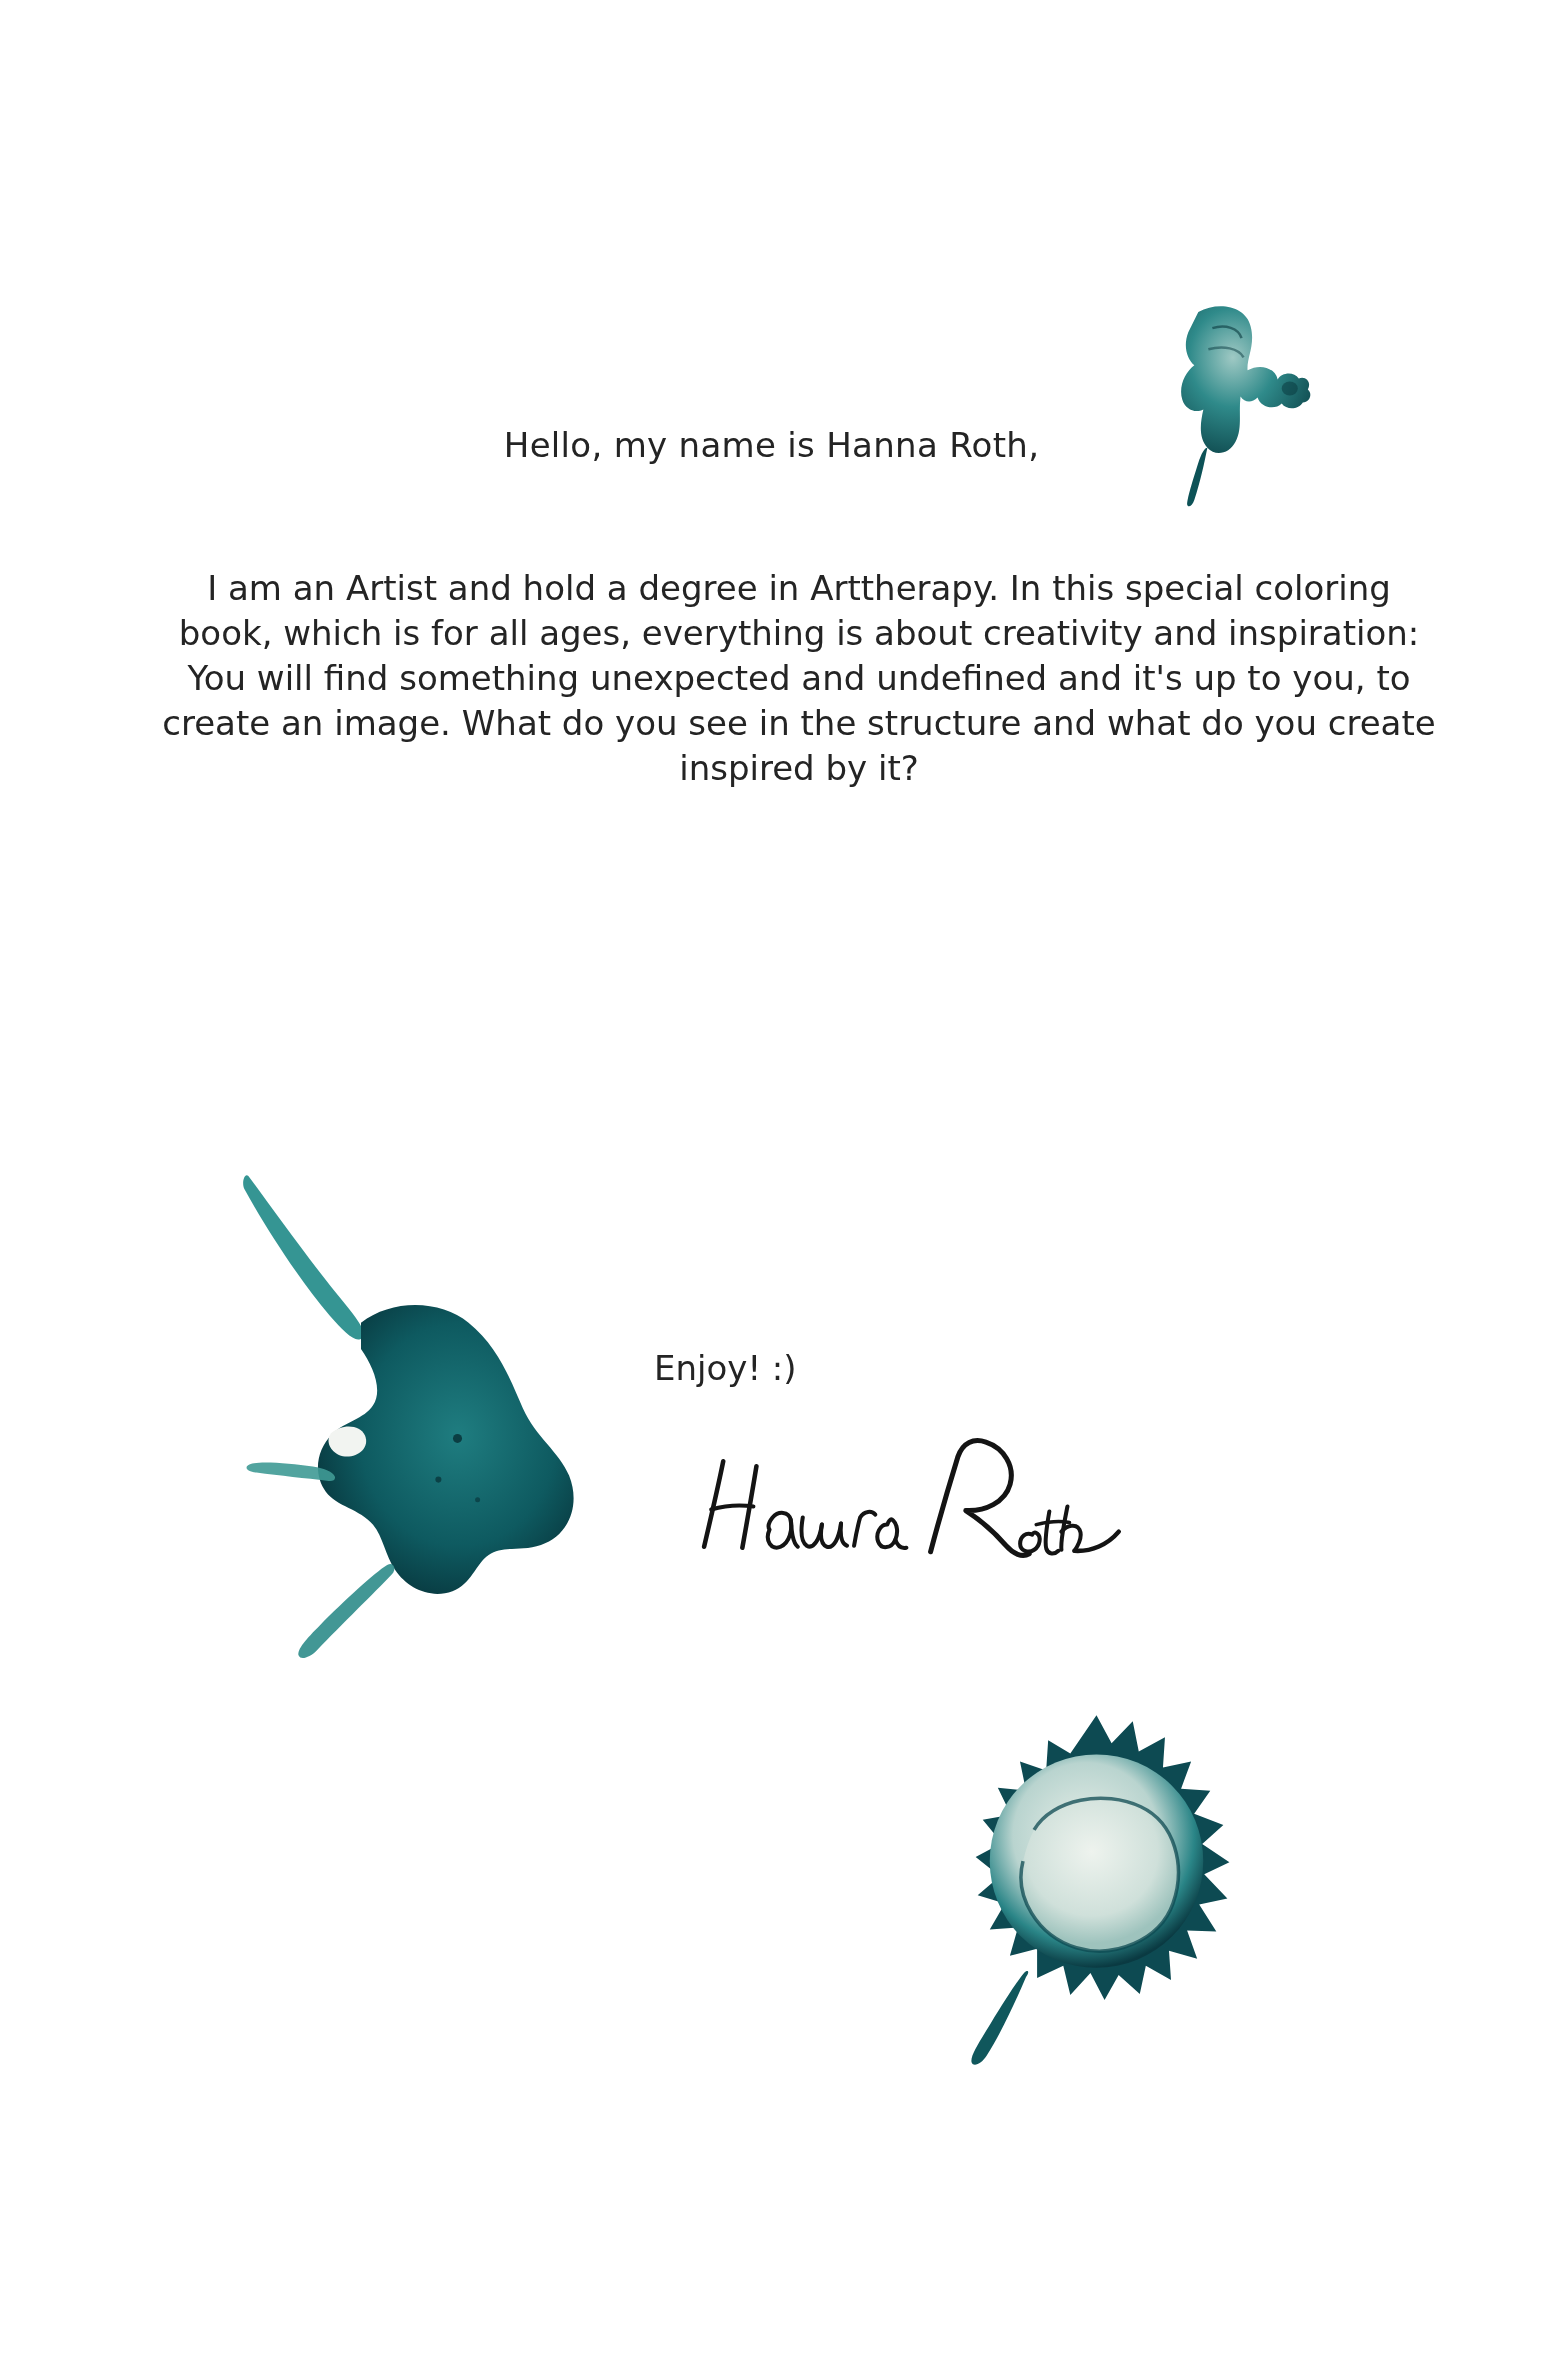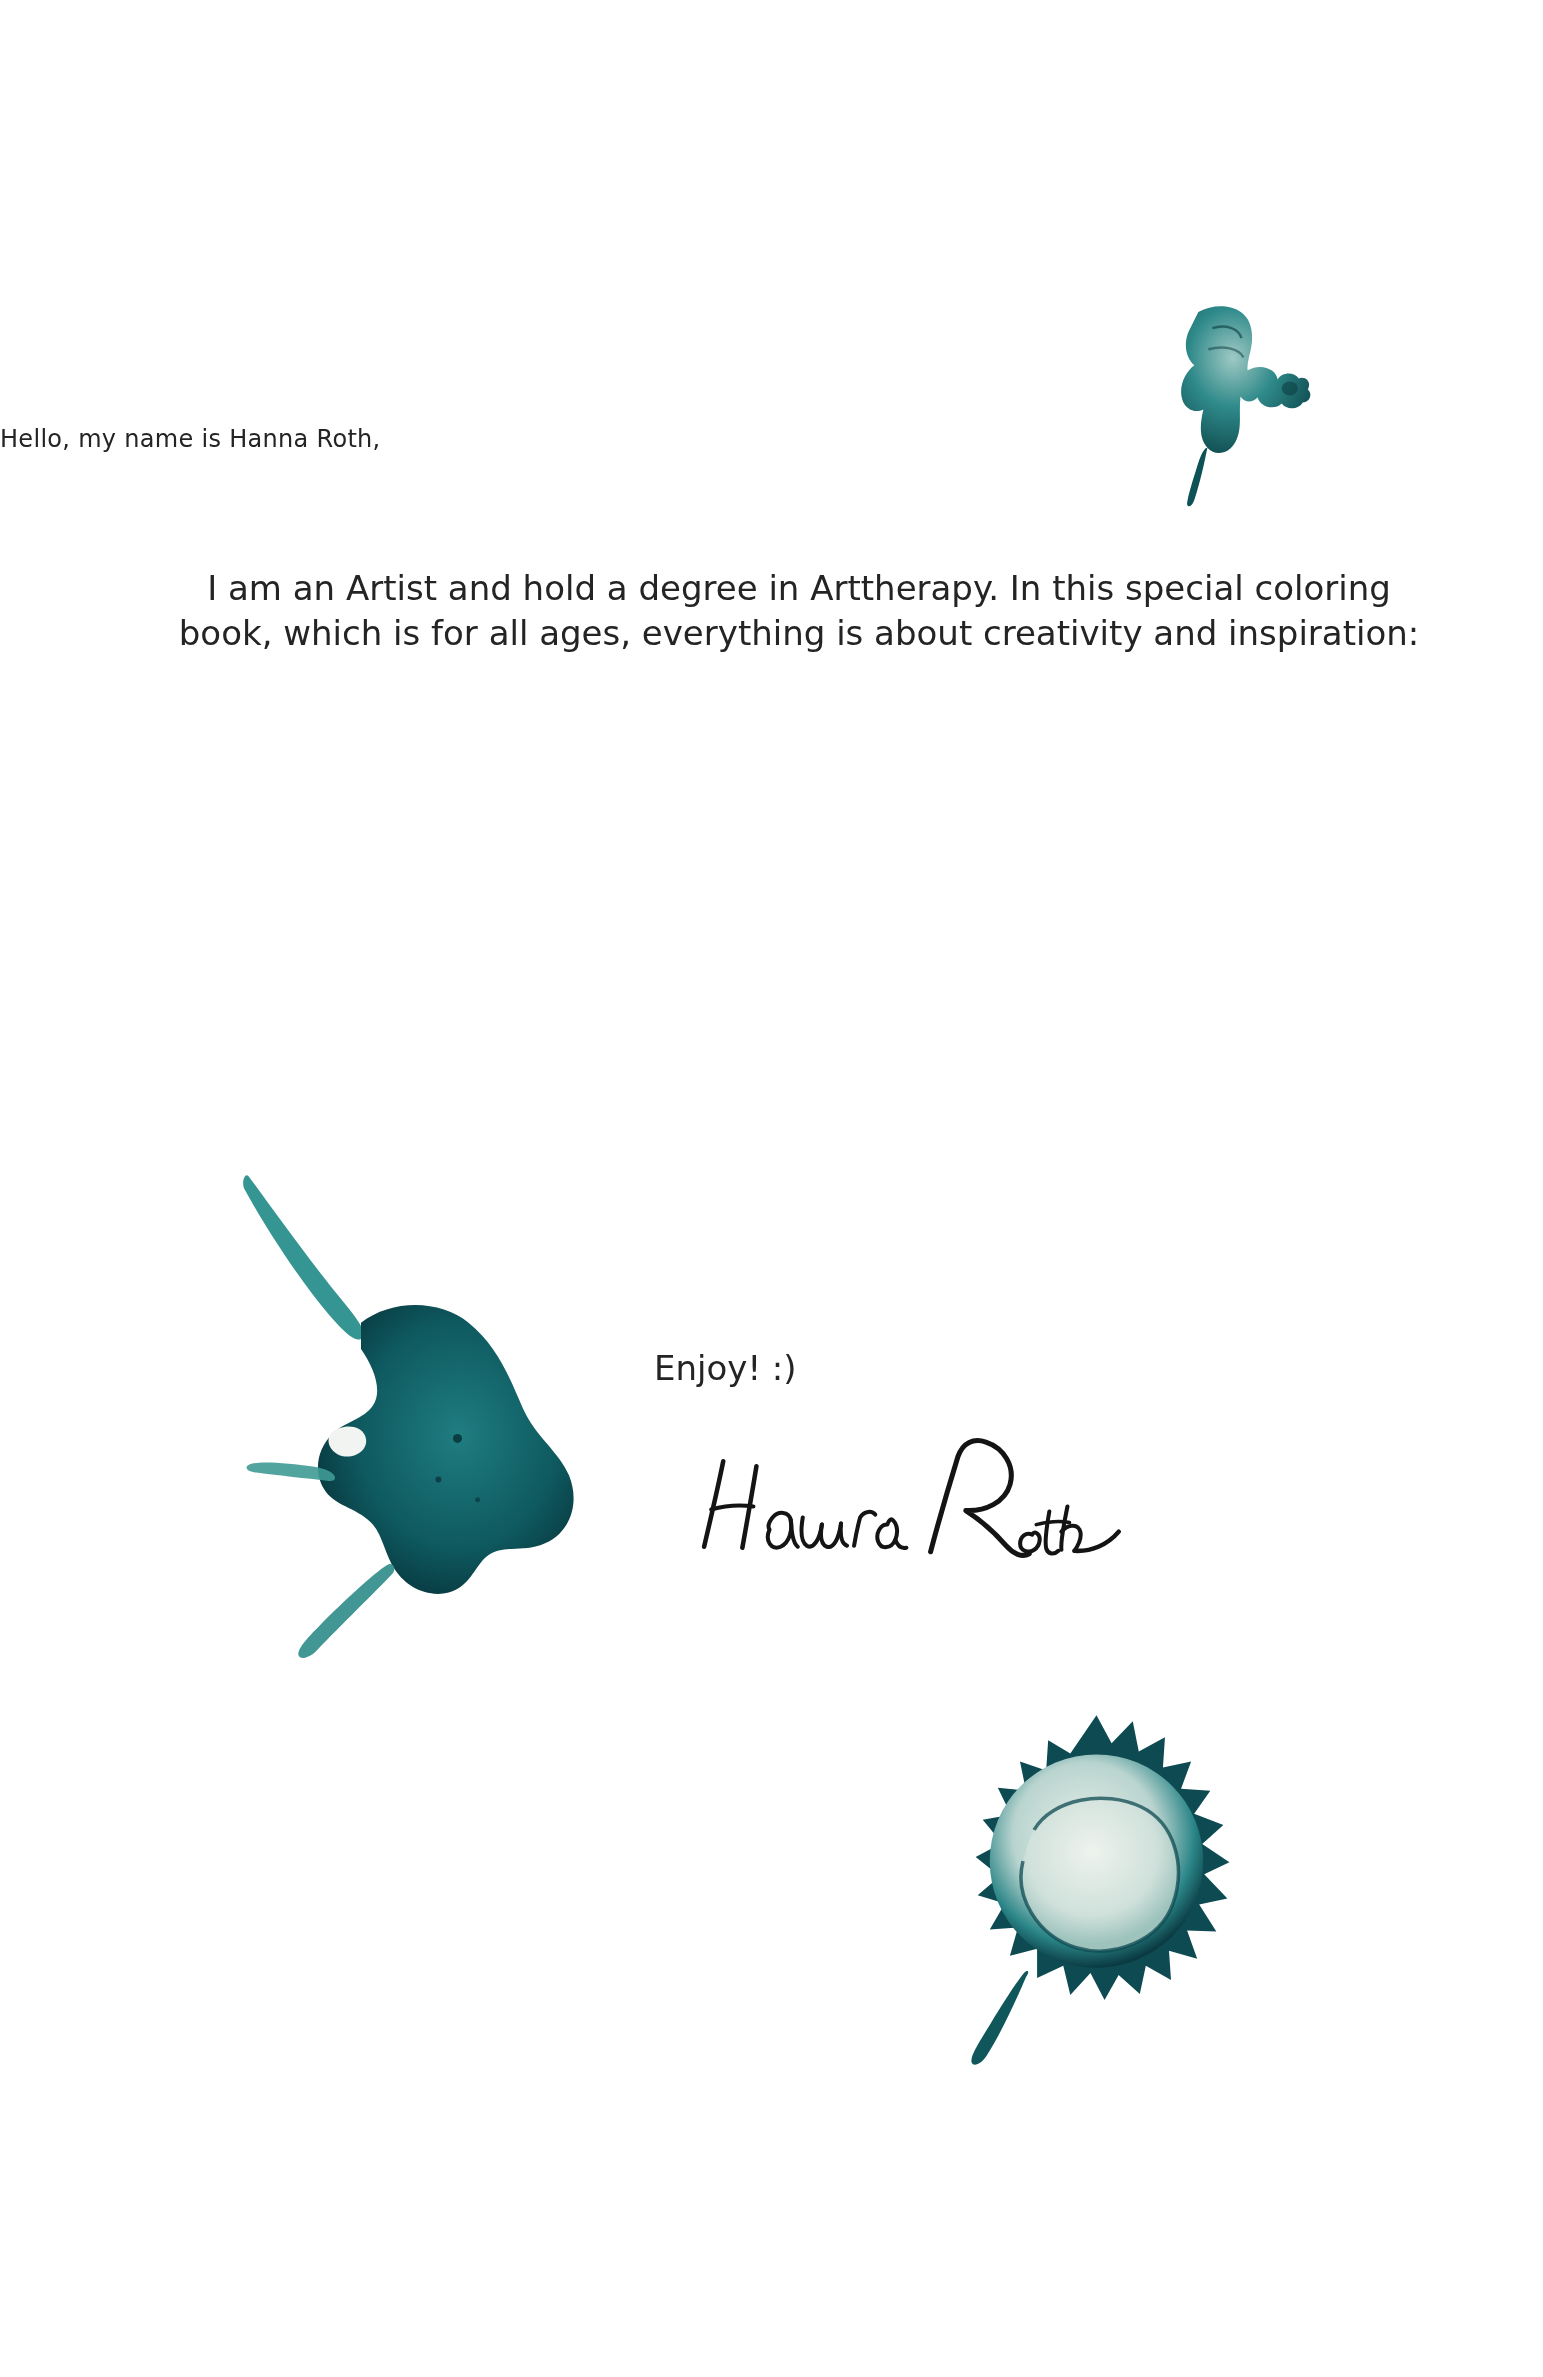--- a/index.html
+++ b/index.html
@@ -20,22 +20,22 @@
   .page {
     position: absolute;
     inset: 0;
   }
 
   .greeting {
     position: absolute;
     top: 425px;
     left: 0;
     width: 100%;
-    text-align: left;
-    font-size: 24px;
+    text-align: center;
+    font-size: 34px;
     letter-spacing: 0.3px;
     color: #242424;
   }
 
   .body-copy {
     position: absolute;
     top: 566px;
     left: 131px;
     width: 1288px;
     text-align: center;
@@ -95,20 +95,21 @@
              C98,312 104,300 110,300 Z" fill="#0d5257"></path>
     <path d="M120,62 C146,54 172,62 178,82" stroke="#0a3a40" stroke-width="5" fill="none" opacity="0.6"></path>
     <path d="M112,104 C142,96 172,102 182,120" stroke="#0a3a40" stroke-width="5" fill="none" opacity="0.5"></path>
     <ellipse cx="274" cy="182" rx="16" ry="14" fill="#0a3a40" opacity="0.55"></ellipse>
   </svg>
 
   <div class="greeting">Hello, my name is Hanna Roth,</div>
 
   <div class="body-copy">
     <p>I am an Artist and hold a degree in Arttherapy. In this special coloring book, which is for all ages, everything is about creativity and inspiration:</p>
+    <p>You will find something unexpected and undefined and it's up to you, to create an image.  What do you see in the structure and what do you create inspired by it?</p>
   </div>
 
   <svg class="blot" id="blot-left" viewBox="0 0 860 1130">
     <defs>
       <radialGradient id="gLeft" cx="55%" cy="45%" r="70%">
         <stop offset="0%" stop-color="#1f7d80"></stop>
         <stop offset="55%" stop-color="#0e5a60"></stop>
         <stop offset="100%" stop-color="#05272e"></stop>
       </radialGradient>
     </defs>

